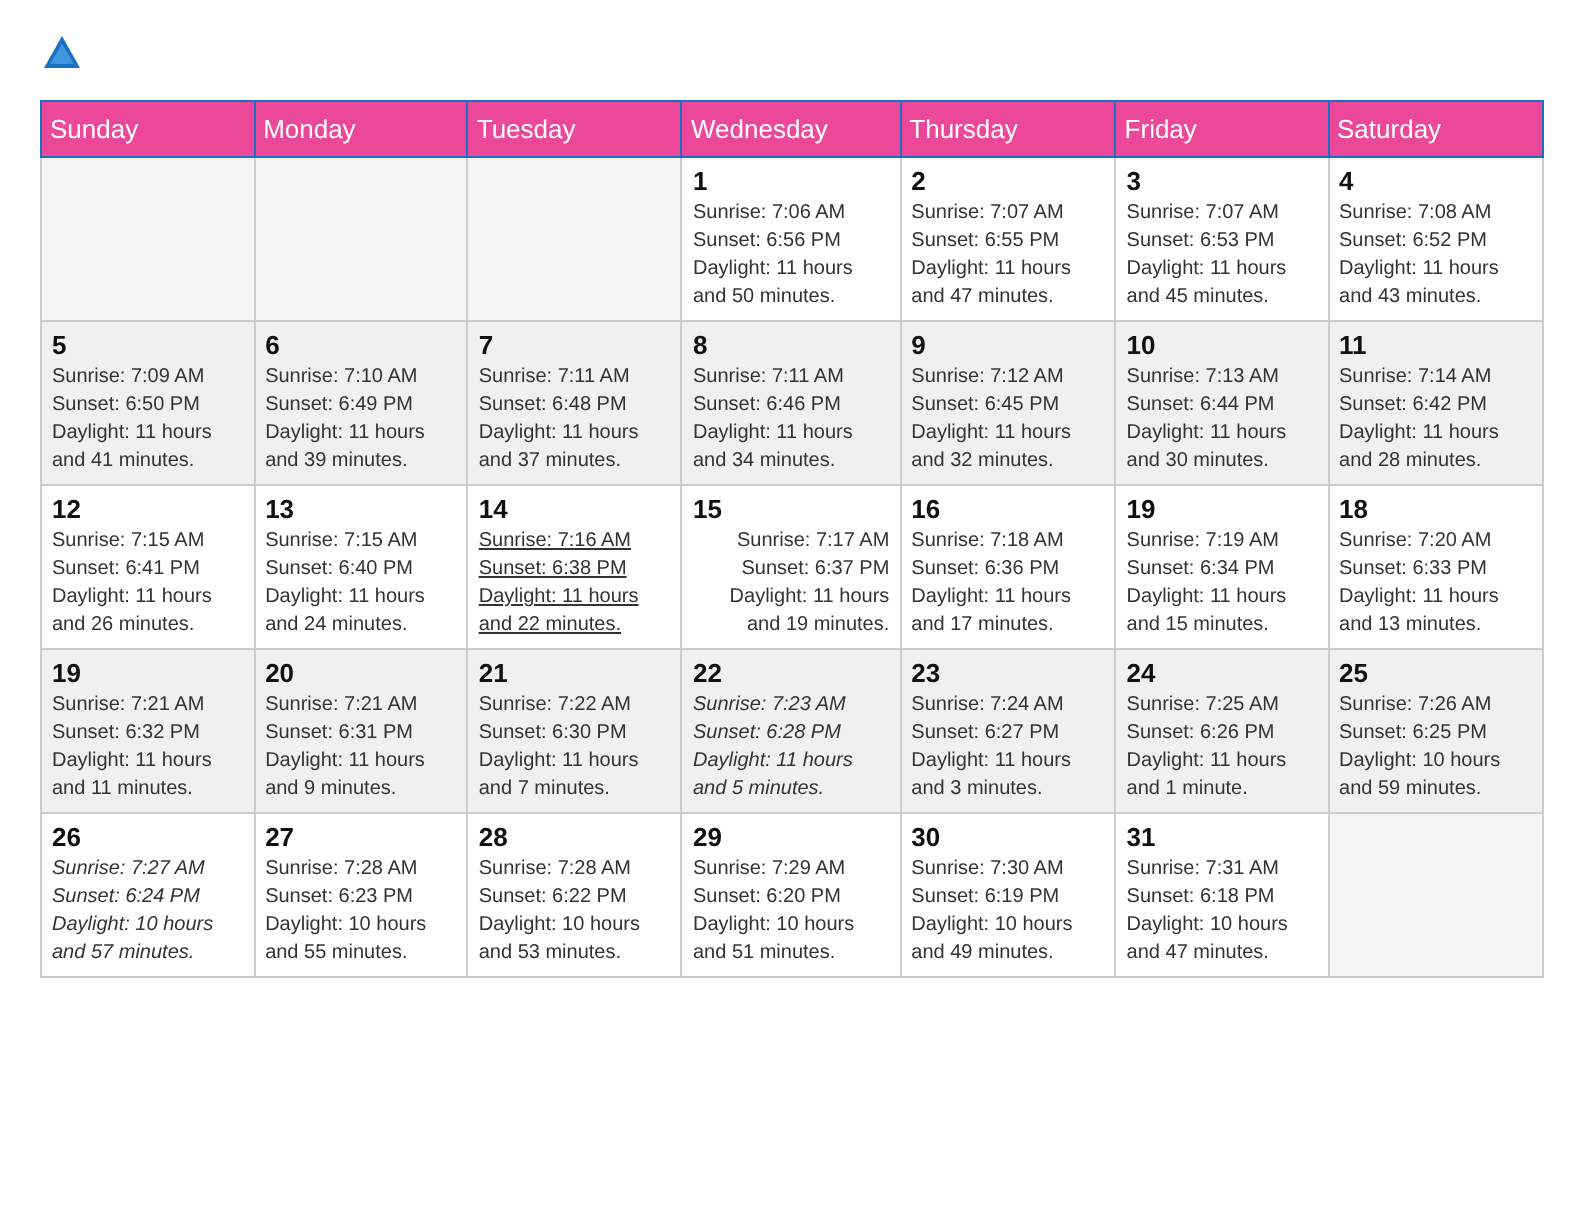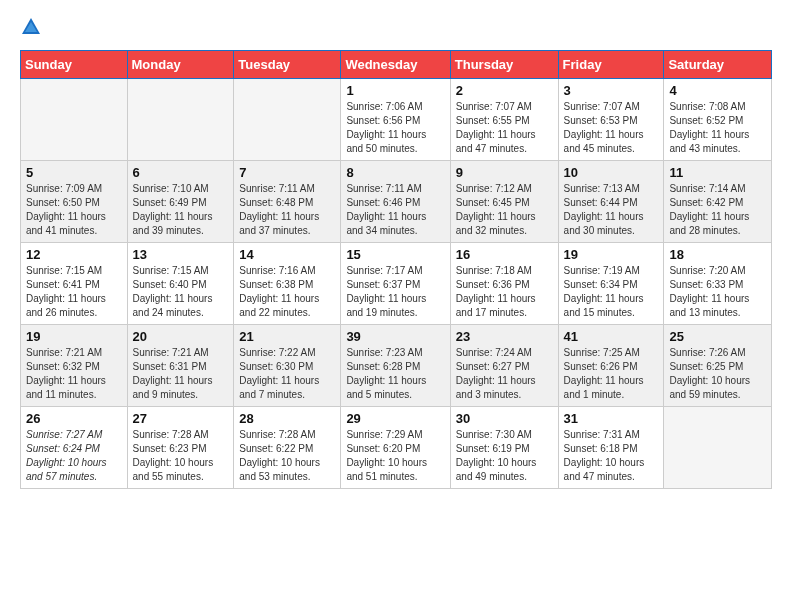--- a/index.html
+++ b/index.html
@@ -56,24 +56,24 @@
       font-size: 16px;
       color: #444;
       margin-top: 2px;
     }
     .calendar {
       width: 100%;
       border-collapse: collapse;
       border: 1px solid #ccc;
     }
     .calendar th {
-      background: #ef4444;
+      background: #ec4899;
       color: #fff;
       font-size: 13px;
-      font-weight: bold;
+      font-weight: normal;
       padding: 6px 4px;
       text-align: left;
       border: 1px solid #1a6fc4;
     }
     .calendar td {
       border: 1px solid #ccc;
       vertical-align: top;
       padding: 4px 5px;
       width: 113px;
       min-height: 80px;
@@ -227,28 +227,28 @@
           </td>
           <td>
             <div class="day-number">13</div>
             <div class="day-info" style="white-space: pre-line;">Sunrise: 7:15 AM
 Sunset: 6:40 PM
 Daylight: 11 hours
 and 24 minutes.</div>
           </td>
           <td>
             <div class="day-number">14</div>
-            <div class="day-info" style="white-space: pre-line;">Sunrise: 7:16 AM
+            <div class="day-info" style="white-space: pre-line; text-decoration: underline;">Sunrise: 7:16 AM
 Sunset: 6:38 PM
 Daylight: 11 hours
 and 22 minutes.</div>
           </td>
           <td>
             <div class="day-number">15</div>
-            <div class="day-info" style="white-space: pre-line;">Sunrise: 7:17 AM
+            <div class="day-info" style="white-space: pre-line; text-align: right;">Sunrise: 7:17 AM
 Sunset: 6:37 PM
 Daylight: 11 hours
 and 19 minutes.</div>
           </td>
           <td>
             <div class="day-number">16</div>
             <div class="day-info" style="white-space: pre-line;">Sunrise: 7:18 AM
 Sunset: 6:36 PM
 Daylight: 11 hours
 and 17 minutes.</div>
@@ -284,35 +284,35 @@
 and 9 minutes.</div>
           </td>
           <td>
             <div class="day-number">21</div>
             <div class="day-info" style="white-space: pre-line;">Sunrise: 7:22 AM
 Sunset: 6:30 PM
 Daylight: 11 hours
 and 7 minutes.</div>
           </td>
           <td>
-            <div class="day-number">39</div>
-            <div class="day-info" style="white-space: pre-line;">Sunrise: 7:23 AM
+            <div class="day-number">22</div>
+            <div class="day-info" style="white-space: pre-line; font-style: italic;">Sunrise: 7:23 AM
 Sunset: 6:28 PM
 Daylight: 11 hours
 and 5 minutes.</div>
           </td>
           <td>
             <div class="day-number">23</div>
             <div class="day-info" style="white-space: pre-line;">Sunrise: 7:24 AM
 Sunset: 6:27 PM
 Daylight: 11 hours
 and 3 minutes.</div>
           </td>
           <td>
-            <div class="day-number">41</div>
+            <div class="day-number">24</div>
             <div class="day-info" style="white-space: pre-line;">Sunrise: 7:25 AM
 Sunset: 6:26 PM
 Daylight: 11 hours
 and 1 minute.</div>
           </td>
           <td>
             <div class="day-number">25</div>
             <div class="day-info" style="white-space: pre-line;">Sunrise: 7:26 AM
 Sunset: 6:25 PM
 Daylight: 10 hours

